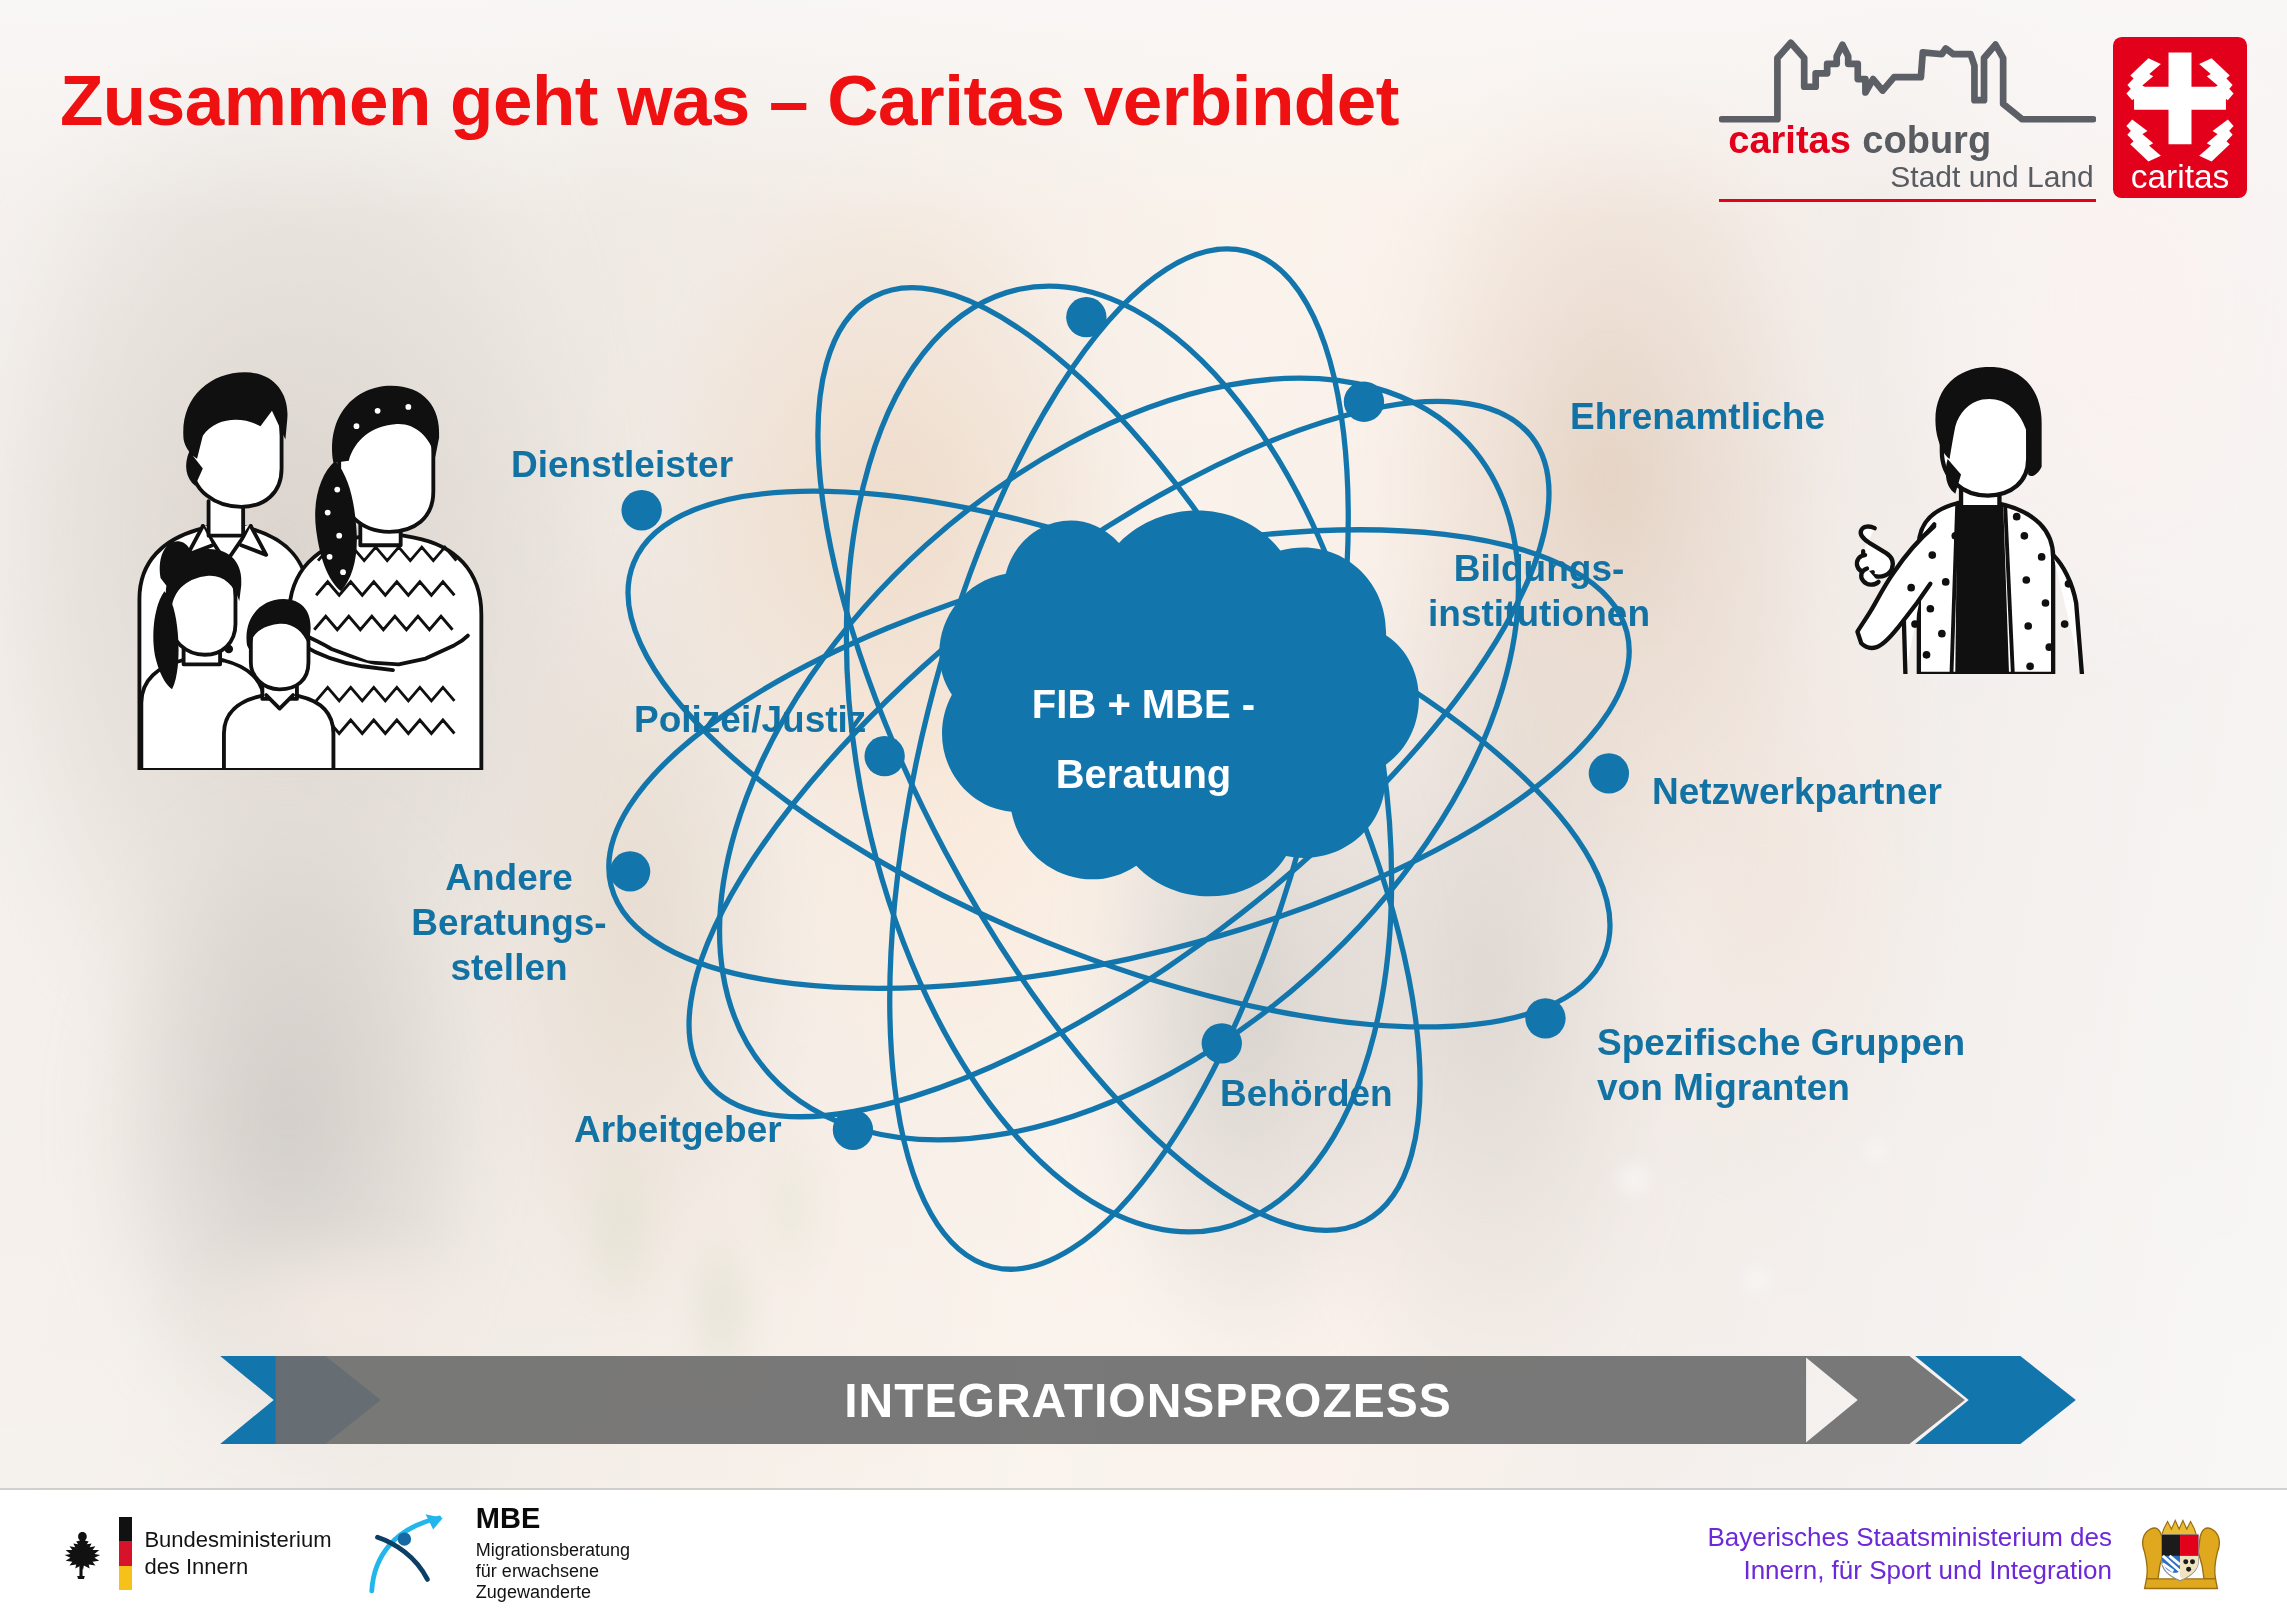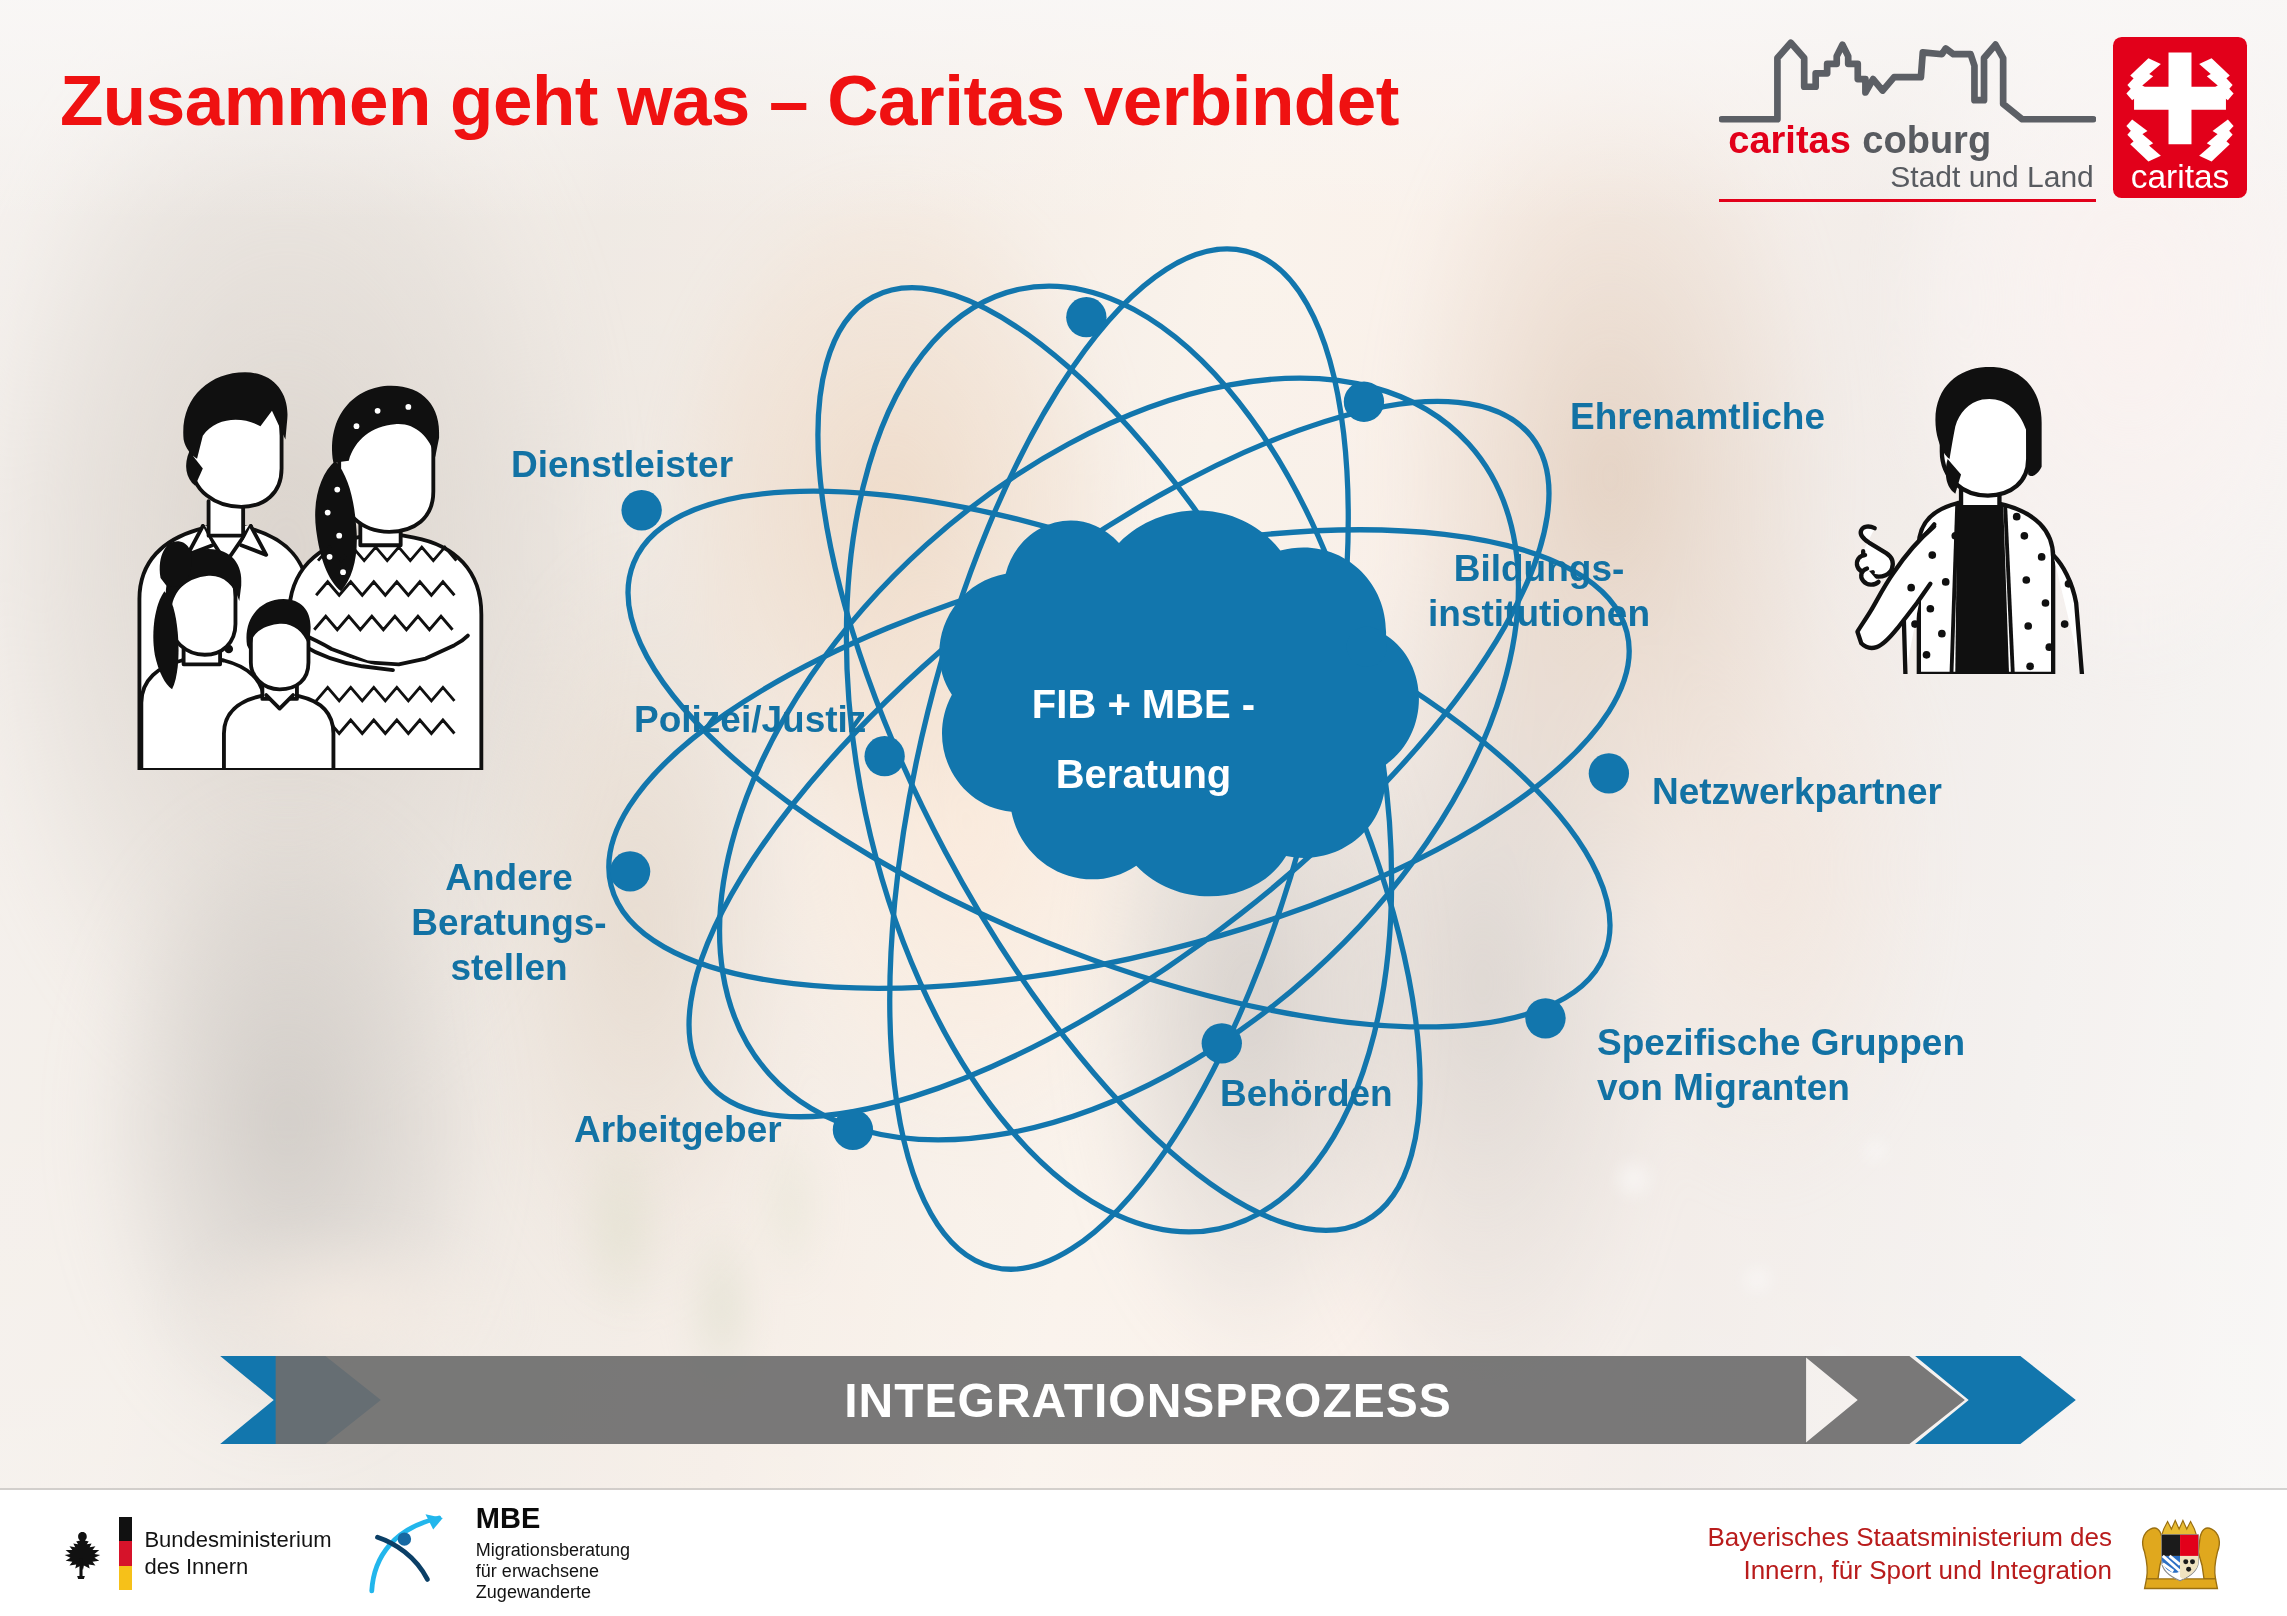--- a/index.html
+++ b/index.html
@@ -162,21 +162,21 @@
   .bmi-flag i{display:block;flex:1;}
   .bmi-flag .b{background:#111111;}
   .bmi-flag .r{background:#d6132a;}
   .bmi-flag .y{background:#f6c119;}
   .bmi-text{font-size:22px;line-height:1.25;color:#141414;}
 
   .mbe{display:flex;align-items:center;gap:13.4px;}
   .mbe-title{font-size:29px;font-weight:bold;color:#0a0a0a;line-height:1;}
   .mbe-sub{font-size:18px;line-height:1.17;color:#121212;margin-top:7px;}
 
-  .bay-text{font-size:26px;line-height:1.25;color:#b91c1c;text-align:right;font-weight:normal;}
+  .bay-text{font-size:26px;line-height:1.25;color:#6d28d9;text-align:right;font-weight:normal;}
 
   .hairline{position:absolute;left:0;bottom:127px;width:100%;height:1.9px;background:rgba(180,178,176,.55);}
 </style>
 </head>
 <body>
 
 <div class="slide">
 
   <div class="photo-bg">
     <div class="layer bg-base"></div>

